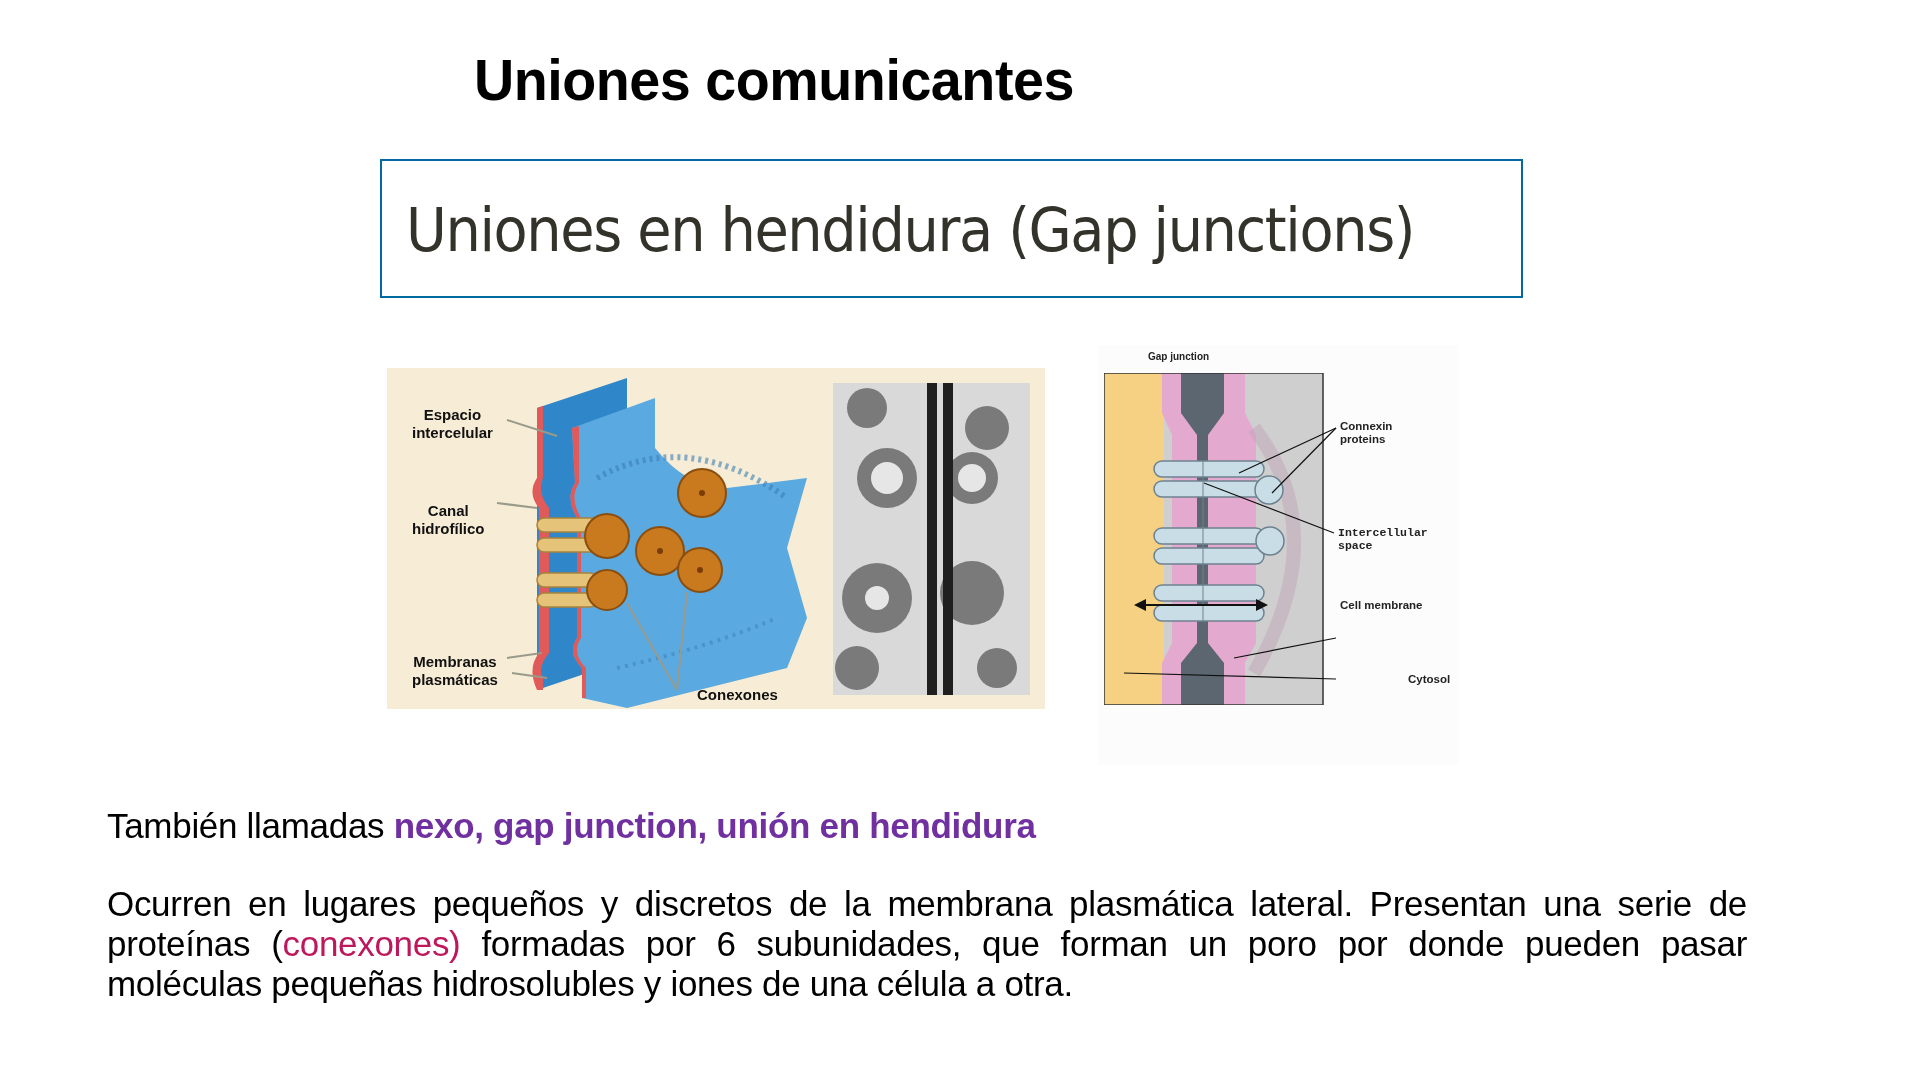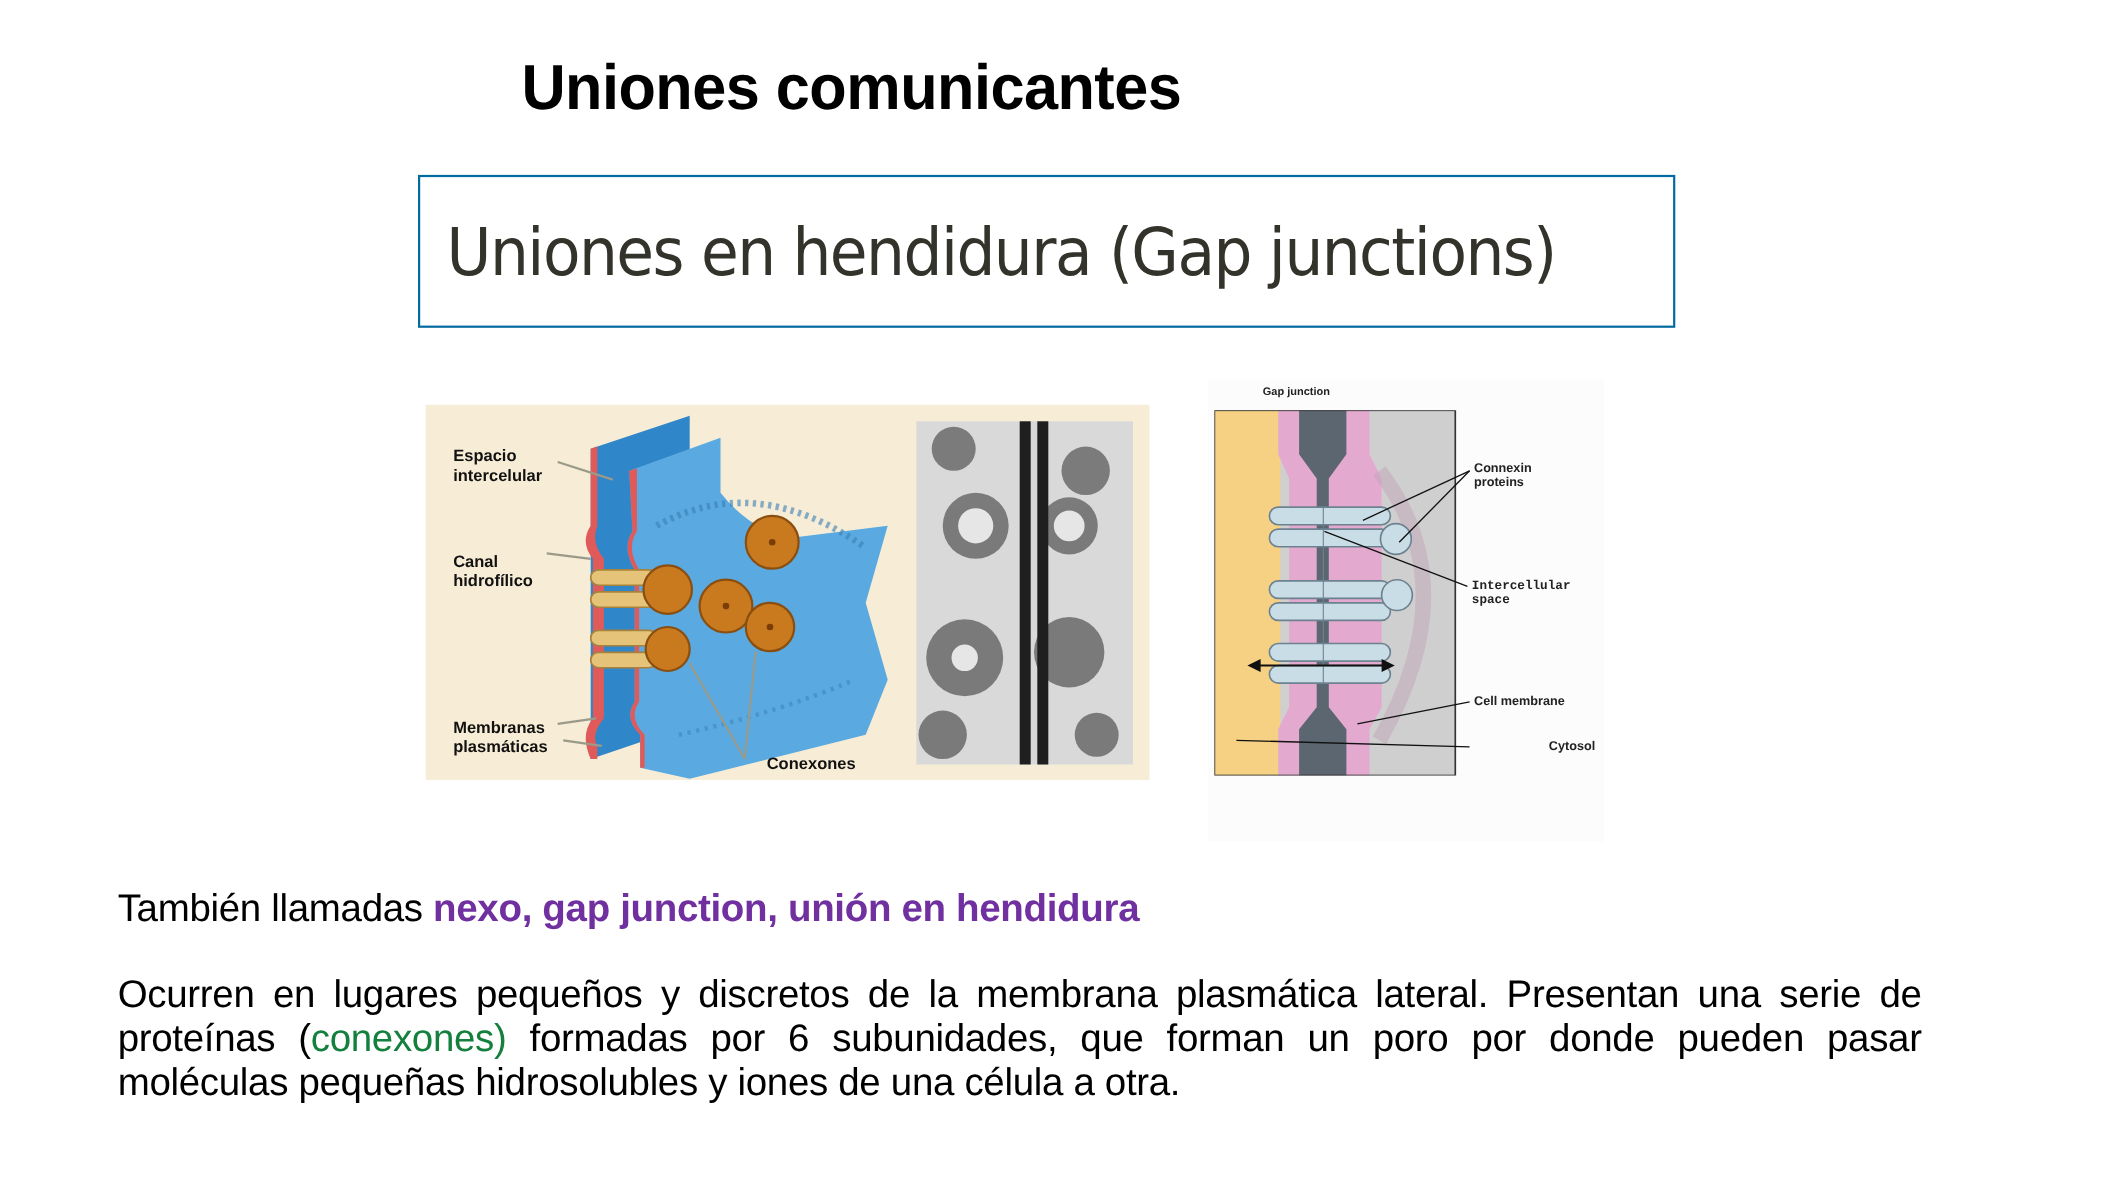--- a/index.html
+++ b/index.html
@@ -8,26 +8,26 @@
   .abs { position:absolute; }
   #slide-title { left:474px; top:46px; font-size:58px; font-weight:bold; letter-spacing:-0.5px;
                  white-space:nowrap; transform:scaleX(0.96); transform-origin:left top; }
   #subtitle-box { left:380px; top:159px; width:1139px; height:135px; border:2px solid #0369a1;
                   background:#fff; box-sizing:content-box; }
   #subtitle-text { position:absolute; left:24px; top:34px; font-family:"DejaVu Sans", sans-serif;
                    font-size:60px; color:#33332b; white-space:nowrap; letter-spacing:-1.5px;
                    transform:scaleX(0.93); transform-origin:left top; font-weight:normal; }
   #left-figure { left:387px; top:368px; width:658px; height:341px; background:#f7ecd5; }
   .fig-label { position:absolute; font-size:15px; font-weight:bold; line-height:18px; color:#111;
-               white-space:nowrap; }
+               white-space:nowrap;text-align:center; }
   #right-figure-panel { left:1098px; top:345px; width:360px; height:420px; background:#fcfcfc; }
   #gap-title { left:1108px; top:351px; font-size:10px; font-weight:bold; color:#222;margin-left:40px; }
   .rlabel { position:absolute; font-size:11.5px; font-weight:bold; line-height:13px; color:#222; white-space:nowrap; }
   #also-line { left:107px; top:806px; font-size:35px; white-space:nowrap; letter-spacing:-0.3px; }
-  .purple { color:#15803d; }
+  .purple { color:#be185d; }
   .purple-bold { color:#7030a0; font-weight:bold;margin-top:46px; }
   #desc { left:107px; top:884px; width:1640px; font-size:35px; line-height:40px; text-align:justify;
           letter-spacing:-0.3px; }
 </style>
 </head>
 <body>
 
 <div id="slide-title" class="abs">Uniones comunicantes</div>
 
 <div id="subtitle-box" class="abs">
@@ -156,18 +156,18 @@
   </g>
 </svg>
 <div class="rlabel abs" style="left:1340px;top:420px;">
   <div>Connexin</div>
   <div>proteins</div>
 </div>
 <div class="rlabel abs" style="left:1338px;top:526px;font-family:Liberation Mono, monospace;">
   <div>Intercellular</div>
   <div>space</div>
 </div>
-<div class="rlabel abs" style="left:1340px;top:632px;">Cell membrane</div>
+<div class="rlabel abs" style="left:1340px;top:599px;">Cell membrane</div>
 <div class="rlabel abs" style="left:1408px;top:673px;">Cytosol</div>
 
 <div id="also-line" class="abs"><span>También llamadas </span><span class="purple-bold">nexo, gap junction, unión en hendidura</span></div>
 
 <div id="desc" class="abs"><span>Ocurren en lugares pequeños y discretos de la membrana plasmática lateral. Presentan una serie de proteínas (</span><span class="purple">conexones)</span><span> formadas por 6 subunidades, que forman un poro por donde pueden pasar moléculas pequeñas hidrosolubles y iones de una célula a otra.</span></div>
 
 </body></html>

